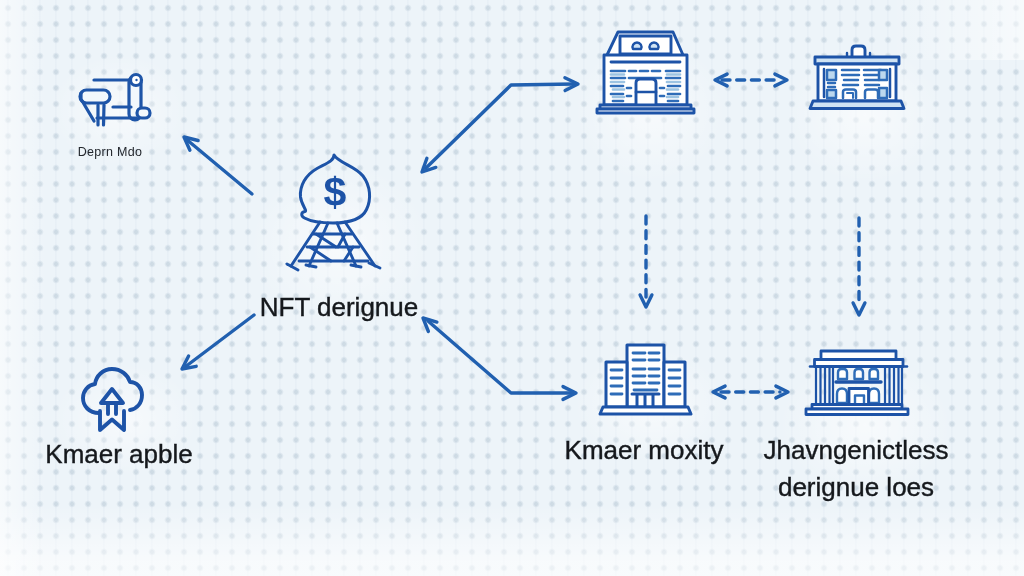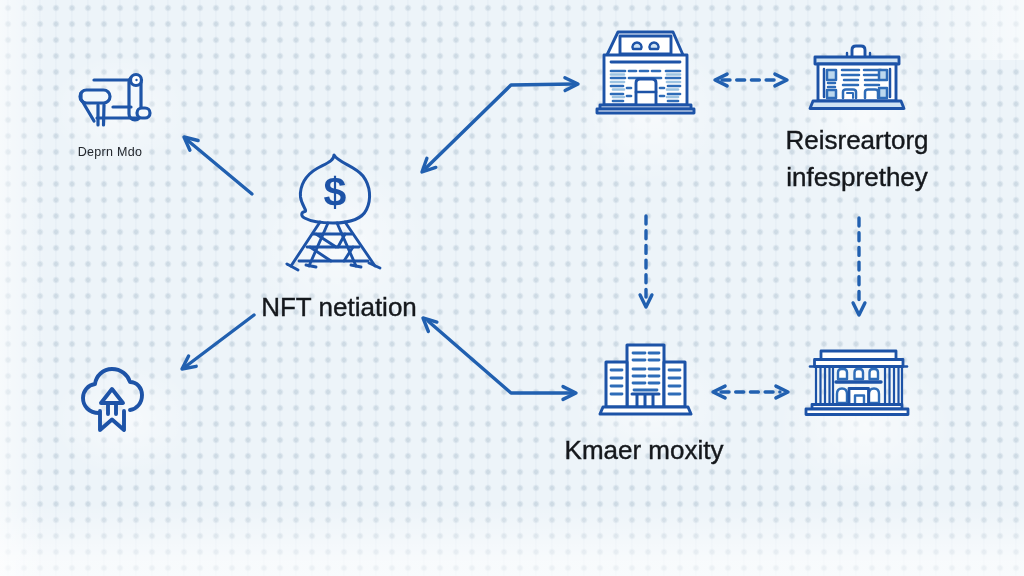--- a/index.html
+++ b/index.html
@@ -187,15 +187,16 @@
         <path d="M869,403 L869,394 Q869,388.5 874,388.5 Q879,388.5 879,394 L879,403 Z" fill="#fff"></path>
       </g>
       <path d="M849,404 L849,388.5 L868.5,388.5 L868.5,404" fill="#fff" stroke-width="2.8"></path>
       <path d="M855,404 L855,395.5 L864,395.5 L864,404" stroke-width="2.4" stroke="#2e6cb8"></path>
       <rect x="812" y="404.5" width="90" height="4.5" fill="#fff"></rect>
       <rect x="806" y="409" width="102" height="5.5" fill="#fff"></rect>
     </g>
   </svg>
 
   <div class="lbl" style="left:110px;top:145px;transform:translateX(-50%);font-size:12.5px;font-weight:normal;letter-spacing:0.3px;color:#23272d">Deprn Mdo</div>
-  <div class="lbl big" style="left:339px;top:289px;transform:translateX(-50%)">NFT netiation</div>
-  <div class="lbl big" style="left:857px;top:122px;transform:translateX(-50%)">Reisreartorg<br>infesprethey</div>
+  <div class="lbl big" style="left:339px;top:289px;transform:translateX(-50%)">NFT derignue</div>
+  <div class="lbl big" style="left:119px;top:436px;transform:translateX(-50%)">Kmaer apble</div>
   <div class="lbl big" style="left:644px;top:432px;transform:translateX(-50%)">Kmaer moxity</div>
+  <div class="lbl big" style="left:856px;top:432px;transform:translateX(-50%)">Jhavngenictless<br>derignue loes</div>
 </div>
 </body></html>

